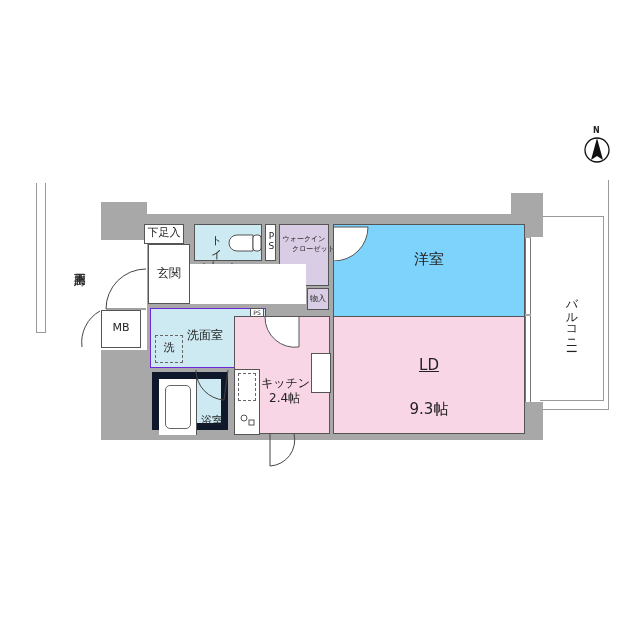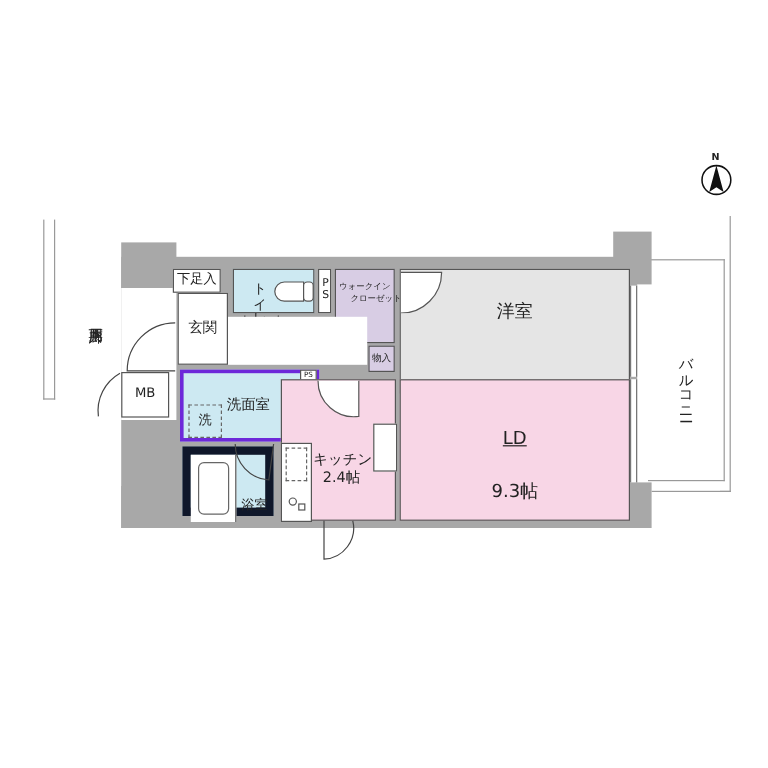--- a/index.html
+++ b/index.html
@@ -75,28 +75,28 @@
   <div class="label" style="left:0;right:0;top:10px;font-size:7px;">ウォークイン</div>
   <div class="label" style="left:0;right:0;top:20px;font-size:7px;padding-left:12px;">クローゼット</div>
 </div>
 
 <div class="abs" style="left:307px;top:288px;width:22px;height:22px;background:#d8cde4;border:1px solid #555;">
   <div class="label" style="left:0;right:0;top:5px;font-size:8px;">物入</div>
 </div>
 
 <div class="abs room-white" style="left:190px;top:264px;width:116px;height:40px;border:none;"></div>
 
-<div class="abs" style="left:333px;top:224px;width:192px;height:104px;background:#e5e5e5;border:1px solid #555;">
+<div class="abs" style="left:333px;top:224px;width:192px;height:104px;background:#7dd3fc;border:1px solid #555;">
   <svg width="36" height="36" style="position:absolute;left:0;top:0;">
     <path d="M0 36 A34 34 0 0 0 34 2 L0 2" fill="#fff" stroke="#555" stroke-width="1"></path>
   </svg>
   <div class="label" style="left:0;right:0;top:26px;font-size:15px;">洋室</div>
 </div>
 
-<div class="abs" style="left:150px;top:308px;width:116px;height:60px;background:#cde9f2;border:3px solid #6d28d9;">
+<div class="abs" style="left:150px;top:308px;width:116px;height:60px;background:#cde9f2;border:1px solid #6d28d9;">
   <div class="label" style="left:36px;top:20px;font-size:12px;">洗面室</div>
   <div class="abs" style="left:4px;top:26px;width:28px;height:28px;border:1px dashed #666;">
     <div class="label" style="left:0;right:0;top:6px;font-size:11px;">洗</div>
   </div>
   <svg width="22" height="28" style="position:absolute;left:92px;top:20px;">
     <ellipse cx="11" cy="14" rx="9" ry="12" fill="#fff" stroke="#555" stroke-width="1"></ellipse>
     <circle cx="15" cy="14" r="1.5" fill="#555"></circle>
   </svg>
 </div>
 

